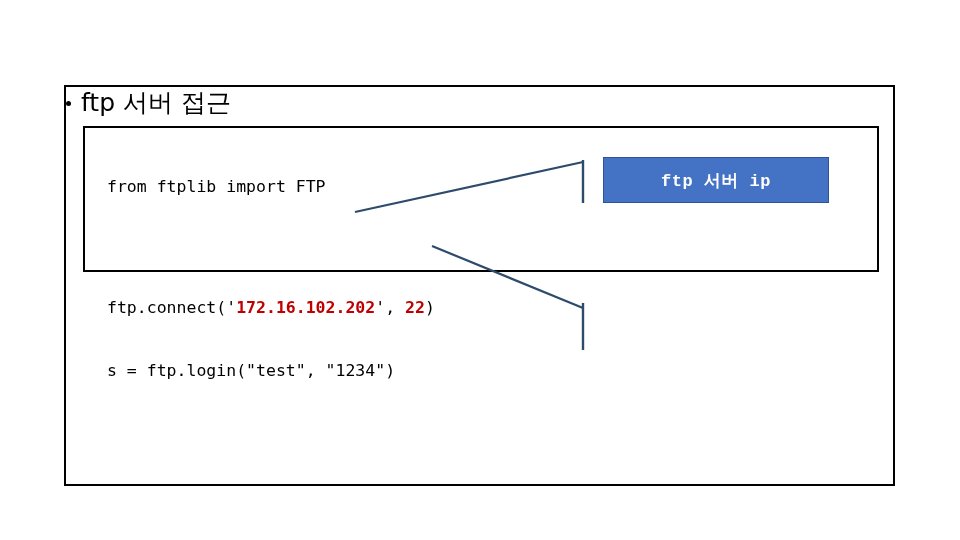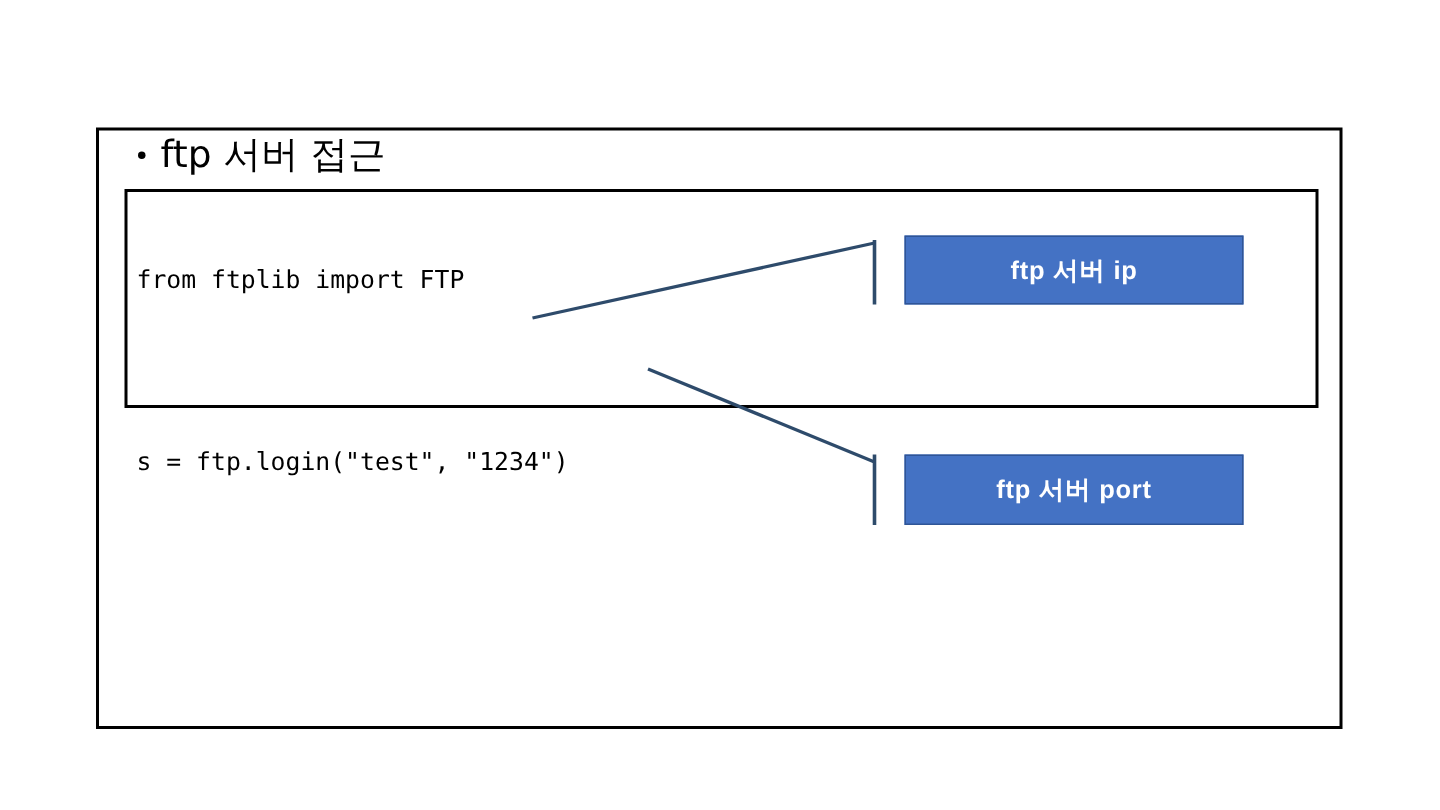--- a/index.html
+++ b/index.html
@@ -33,21 +33,21 @@
   
   #bullet-heading {
     position: absolute;
     left: 64px;
     top: 82px;
     width: 500px;
     height: 40px;
     display: flex;
     align-items: center;
     gap: 10px;
-    padding-left: 28px;
+    padding-left: 2px;
     box-sizing: border-box;
   }
   #bullet-heading .bullet-dot {
     display: inline-block;
     width: 5px;
     height: 5px;
     border-radius: 50%;
     background: #000000;
     flex: 0 0 auto;
     margin-top: 2px;
@@ -77,40 +77,41 @@
     top: 6px;
     font-family: "DejaVu Sans Mono", "Liberation Mono", monospace;
     font-size: 16.5px;
     line-height: 21px;
     color: #000000;
     white-space: pre;
   }
   #code-lines .code-line {
     white-space: pre;
     height: 21px;
+    margin-left: 16px;
   }
   #code-lines .code-line.blank {
     height: 16px;
   }
   .tok-red {
     color: #C00000;
     font-weight: bold;
   }
 
   
   .callout {
     position: absolute;
     background: #4472C4;
     border: 1px solid #2F5597;
     box-sizing: border-box;
     display: flex;
     align-items: center;
     justify-content: center;
     color: #ffffff;
-    font-family: Liberation Sans, sans-serif;
+    font-family: Liberation Mono, monospace;
     font-size: 17px;
     font-weight: bold;
     letter-spacing: 0.5px;
     white-space: nowrap;
   }
   #callout-ip {
     left: 603px;
     top: 157px;
     width: 226px;
     height: 46px;
@@ -141,31 +142,29 @@
 
   <div id="bullet-heading">
     <span class="bullet-dot"></span>
     <span class="heading-text">ftp 서버 접근</span>
   </div>
 
   <div id="code-box">
     <div id="code-lines">
       <div class="code-line"><span>from ftplib import FTP</span></div>
       <div class="code-line blank"><span></span></div>
+      <div class="code-line"><span>ftp.connect('</span><span class="tok-red">172.16.102.202</span><span>', </span><span class="tok-red">22</span><span>)</span></div>
       <div class="code-line"><span>s = ftp.login("test", "1234")</span></div>
     </div>
   </div>
 
   <div id="callout-ip" class="callout">
     <span>ftp 서버 ip</span>
   </div>
 
-  <div id="callout-port" class="callout">
-    <span>ftp 서버 port</span>
-  </div>
 
   <svg id="connectors" viewBox="0 0 960 540">
 
     <g>
       <line x1="355" y1="212" x2="583" y2="162" stroke="#2E4B6B" stroke-width="2.2"></line>
       <line x1="583" y1="160" x2="583" y2="203" stroke="#2E4B6B" stroke-width="2.4"></line>
     </g>
 
     <g>
       <line x1="432" y1="246" x2="583" y2="308" stroke="#2E4B6B" stroke-width="2.2"></line>

